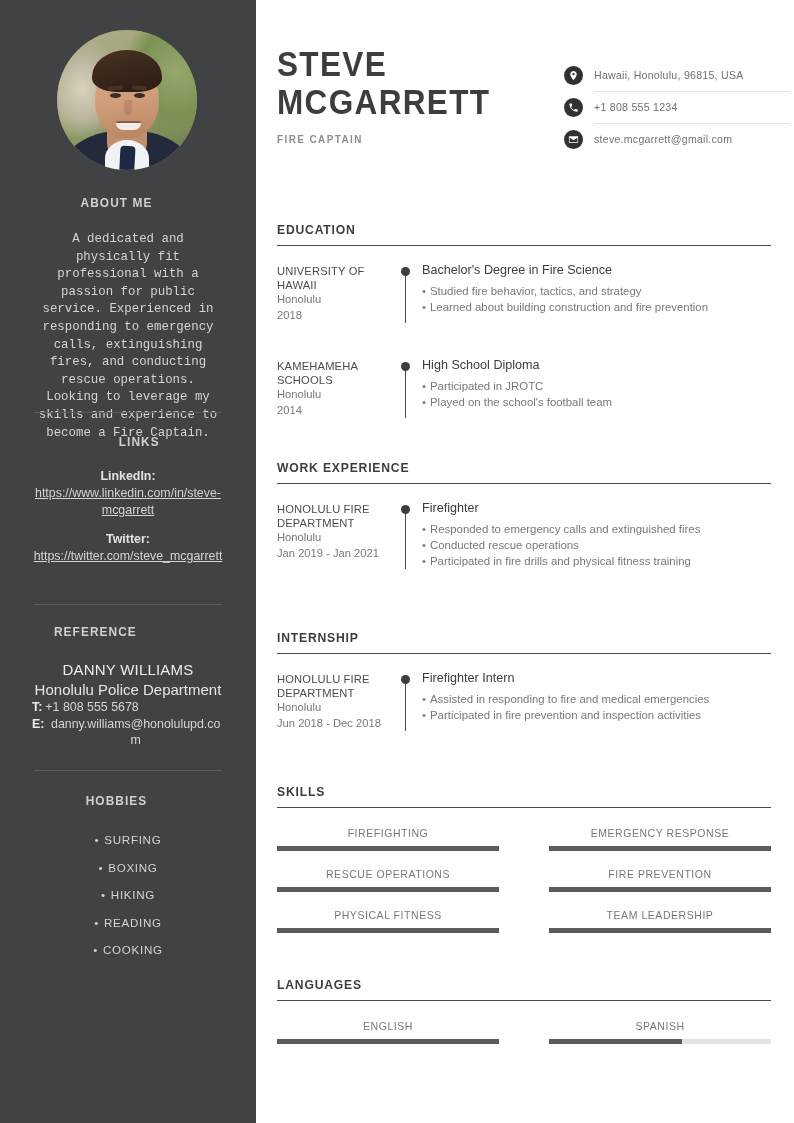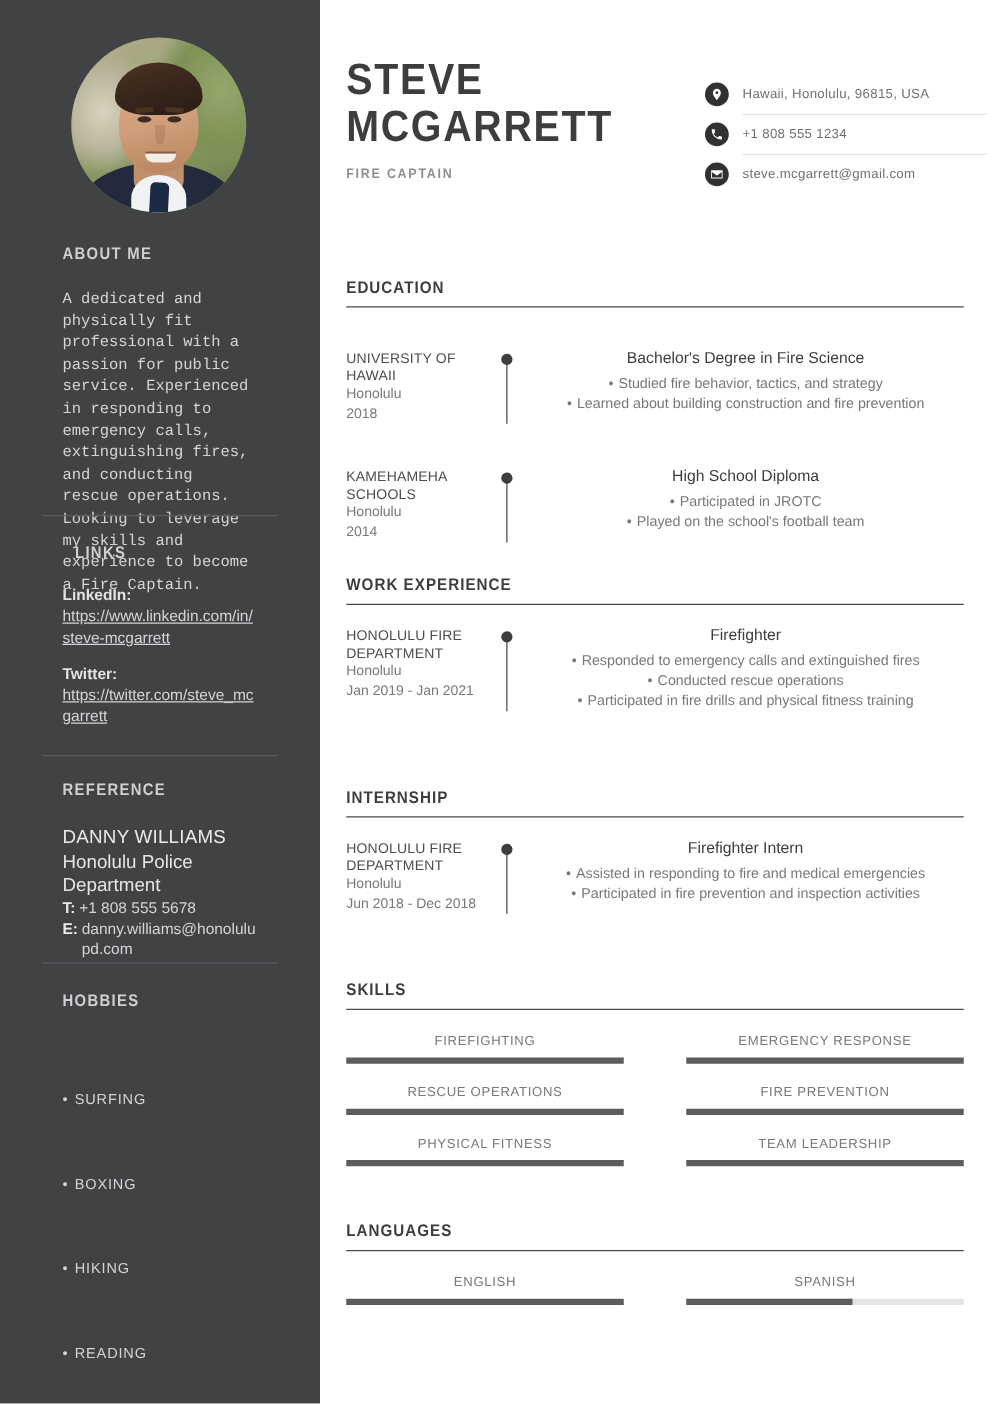--- a/index.html
+++ b/index.html
@@ -130,21 +130,21 @@
   }
   .photo .mouth {
     position: absolute;
     left: 59px; top: 91px;
     width: 25px; height: 9px;
     background: #f3ece7;
     border-radius: 3px 3px 11px 11px;
     border-top: 2px solid #8d5a46;
   }
 
-  .sb-section { padding: 0 50px; }
+  .sb-section { padding: 0 32px; text-align: center; }
   .sb-heading {
     font-family: "Liberation Sans Narrow", "Liberation Sans", sans-serif;
     font-weight: bold;
     font-size: 13.5px;
     letter-spacing: 1.2px;
     color: #cfd0d1;
     text-transform: uppercase;
     transform: scaleX(0.88);
     transform-origin: left center;
   }
@@ -215,21 +215,20 @@
   #div3 { position: absolute; left: 0; top: 770px; width: 256px; }
   #hob-heading-box { position: absolute; left: 0; top: 793px; width: 256px; }
   #hob-box { position: absolute; left: 0; top: 826px; width: 256px; }
 
   .hobby {
     font-size: 11.6px;
     color: #d3d4d5;
     letter-spacing: 0.7px;
     line-height: 27.5px;
     text-transform: uppercase;
-    margin-top: 40px;
   }
   .hobby .dot { margin-right: 5px; }
 
   
   .main {
     position: absolute;
     left: 256px; top: 0;
     width: 538px; height: 813px;
     background: #ffffff;
   }
@@ -348,21 +347,21 @@
     border-radius: 50%;
     background: #3d3d3f;
     z-index: 2;
   }
   .tl-line {
     position: absolute;
     left: 8px; top: 9px; bottom: 0;
     width: 1.2px;
     background: #4a4b4d;
   }
-  .tl-right { flex: 1; padding-left: 7px; text-align: center; }
+  .tl-right { flex: 1; padding-left: 7px; }
   .tl-role {
     font-size: 12.6px;
     color: #3d3d3f;
     line-height: 17px;
     margin-bottom: 4px;
   }
   .tl-bullet {
     font-size: 11.4px;
     color: #77787a;
     line-height: 16px;
@@ -513,21 +512,21 @@
               <path fill="#ffffff" d="M2 5h20v14H2V5zm10 7.2L3.6 6.5h16.8L12 12.2zM3.5 17.5h17V8.3l-8.5 5.6-8.5-5.6v9.2z"></path>
             </svg>
         </span>
         <span class="c-text">steve.mcgarrett@gmail.com</span>
       </div>
     </div>
 
     <section class="section" id="sec-education" style="top:222px;">
       <div class="sec-title">Education</div>
       <div class="sec-rule"></div>
-      <div id="education-entries" style="margin-top:32px;">
+      <div id="education-entries" style="margin-top:16px;">
           <div class="tl-row" style="margin-bottom: 34px;">
             <div class="tl-left">
               <div class="tl-org">University of Hawaii</div>
               <div class="tl-loc">Honolulu</div>
               <div class="tl-date">2018</div>
             </div>
             <div class="tl-mid">
               <div class="tl-dot"></div>
               <div class="tl-line"></div>
             </div>

